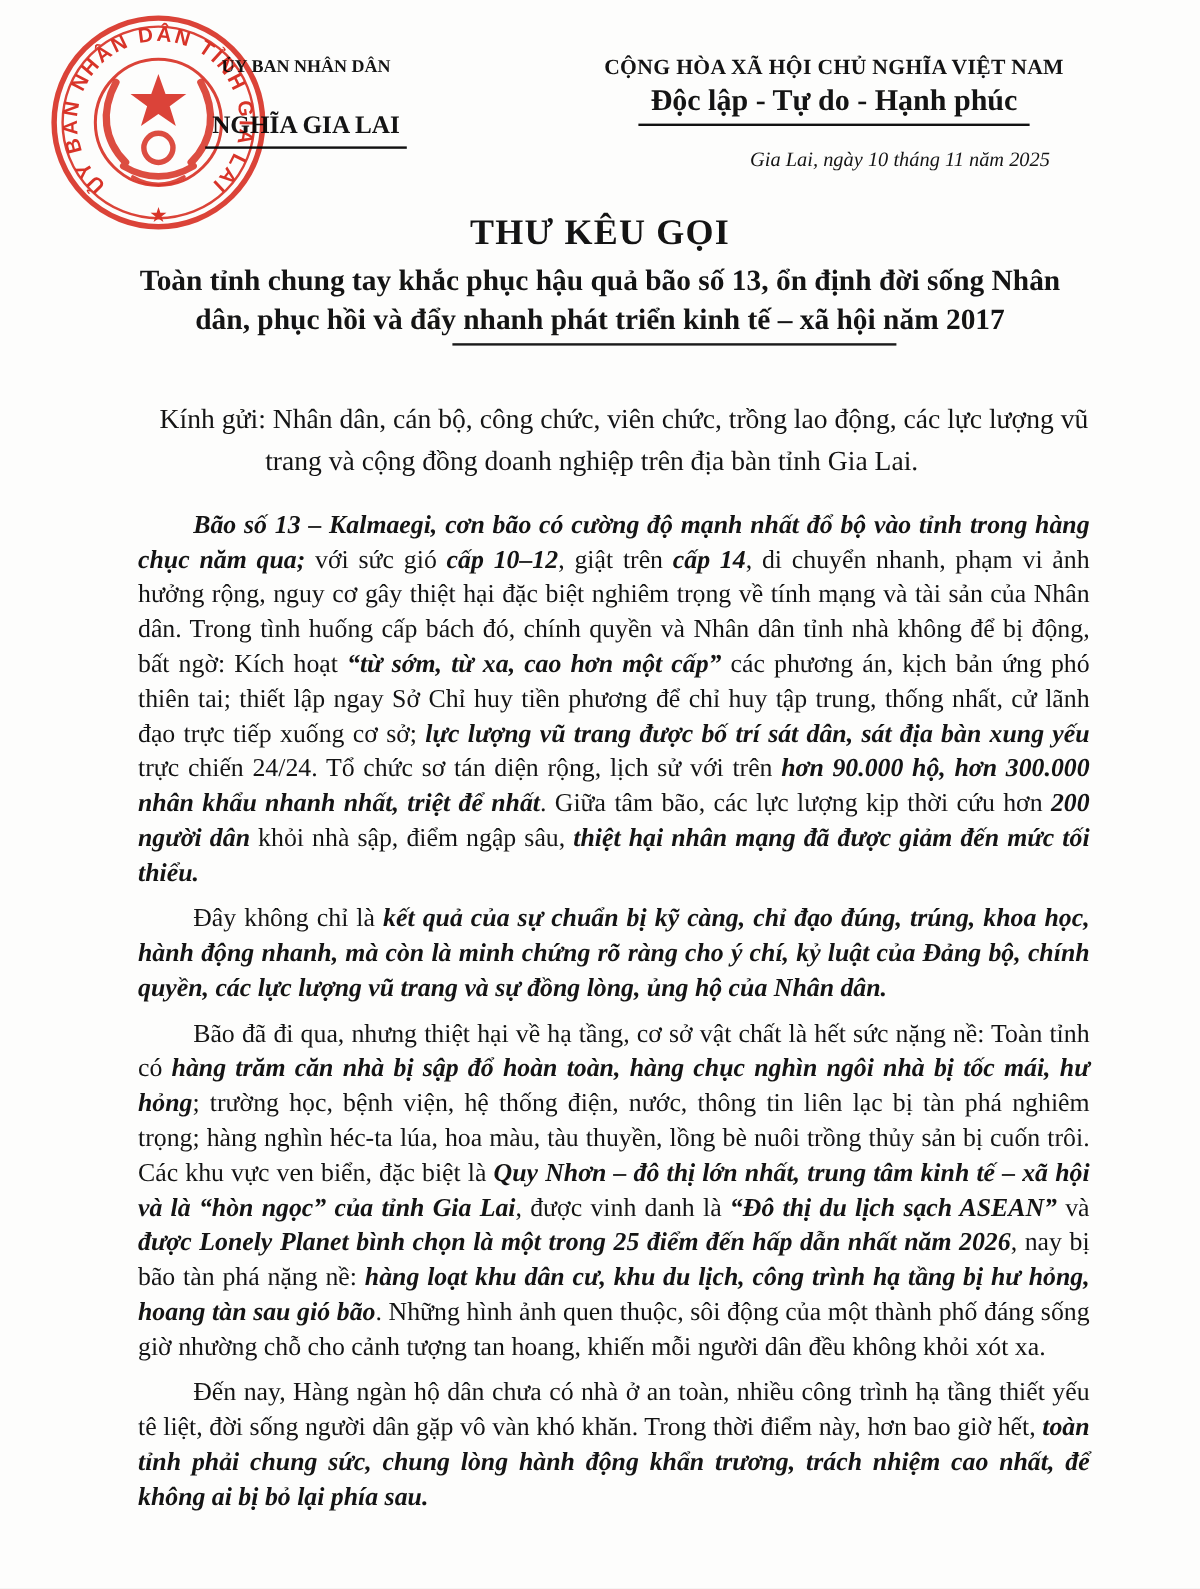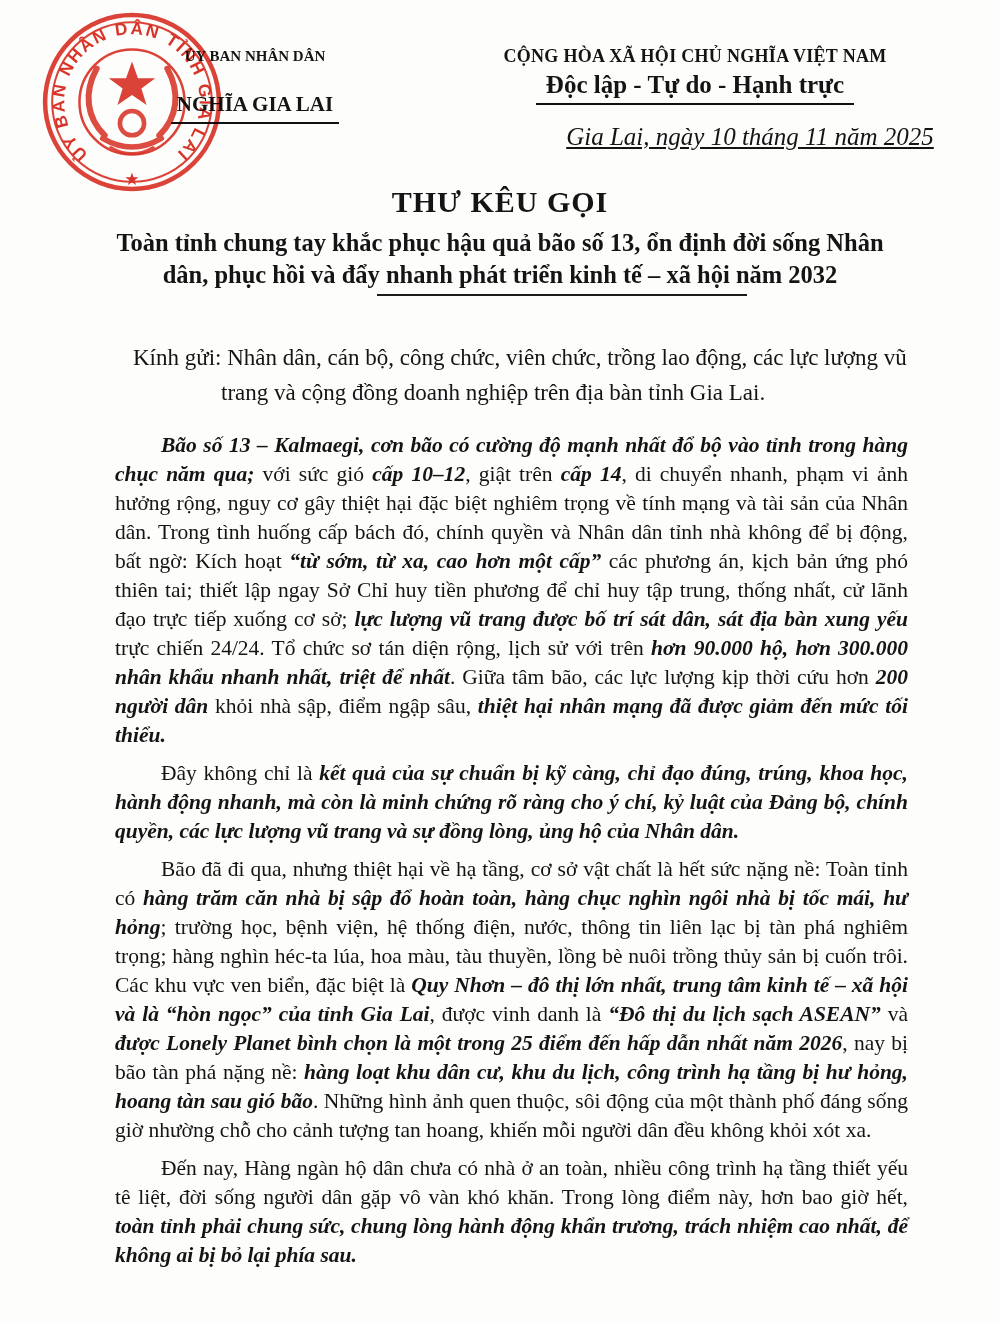--- a/index.html
+++ b/index.html
@@ -17,21 +17,21 @@
   
   .header{display:flex;align-items:flex-start;}
   .h-left{width:360px;margin-left:75px;text-align:center;line-height:1.35;}
   .h-left .l1{font-weight:bold;font-size:15px;white-space:nowrap;}
   .h-left .l2{display:inline-block;font-weight:bold;font-size:21px;
               border-bottom:2px solid #111;padding:0 6px 4px 6px;margin-top:2px;white-space:nowrap;}
   .h-right{width:500px;margin-left:10px;text-align:center;}
   .h-right .l1{font-weight:bold;font-size:18px;white-space:nowrap;letter-spacing:.3px;}
   .h-right .l2{display:inline-block;font-weight:bold;font-size:25px;
                border-bottom:2.5px solid #111;padding:0 10px 4px 10px;margin-top:4px;white-space:nowrap;}
-  .h-right .date{font-style:italic;font-size:25px;margin-top:18px;transform:translateX(55px);white-space:nowrap;text-decoration:underline;}
+  .h-right .date{font-style:italic;font-size:17px;margin-top:18px;transform:translateX(55px);white-space:nowrap;}
   
   .seal{position:absolute;left:36px;top:6px;width:192px;height:192px;
         mix-blend-mode:multiply;opacity:.95;pointer-events:none;}
   .seal-ring-text{fill:#d8281c;font-family:"Liberation Sans","DejaVu Sans",sans-serif;
         font-weight:bold;font-size:17px;letter-spacing:2px;}
   .seal-star-bottom{fill:#d8281c;font-size:17px;font-family:"DejaVu Sans",sans-serif;}
   
   .title{margin-top:34px;text-align:center;font-weight:bold;font-size:30px;letter-spacing:1px;}
   .subtitle{width:790px;margin:8px auto 0;text-align:center;font-weight:bold;font-size:24.5px;line-height:1.3;}
   .subtitle-rule{width:370px;height:0;border-top:2.5px solid #1b1b1b;margin:3px auto 0;transform:translateX(62px);}
@@ -49,21 +49,21 @@
 
 <div class="page">
 
   <div class="header">
     <div class="h-left">
       <div class="l1">ỦY BAN NHÂN DÂN</div><br>
       <span class="l2">NGHĨA GIA LAI</span>
     </div>
     <div class="h-right">
       <div class="l1">CỘNG HÒA XÃ HỘI CHỦ NGHĨA VIỆT NAM</div>
-      <span class="l2">Độc lập - Tự do - Hạnh trực</span>
+      <span class="l2">Độc lập - Tự do - Hạnh phúc</span>
       <div class="date">Gia Lai, ngày 10 tháng 11 năm 2025</div>
     </div>
   </div>
 
   <svg class="seal" viewBox="0 0 190 190" aria-hidden="true">
     <g fill="none" stroke="#d8281c" opacity="0.92">
       <circle cx="95" cy="95" r="86" stroke-width="4.5"></circle>
       <circle cx="95" cy="95" r="79" stroke-width="2"></circle>
       <circle cx="95" cy="95" r="52" stroke-width="2.5"></circle>
     </g>
@@ -80,25 +80,25 @@
         <path d="M60 62 C47 86 50 110 68 128" stroke-width="6"></path>
         <path d="M130 62 C143 86 140 110 122 128" stroke-width="6"></path>
         <circle cx="95" cy="116" r="12" stroke-width="4.5"></circle>
         <path d="M66 131 Q95 148 124 131" stroke-width="5.5"></path>
         <path d="M74 140 Q95 152 116 140" stroke-width="3"></path>
       </g>
     </g>
   </svg>
 
   <div class="title">THƯ KÊU GỌI</div>
-  <div class="subtitle">Toàn tỉnh chung tay khắc phục hậu quả bão số 13, ổn định đời sống Nhân dân, phục hồi và đẩy nhanh phát triển kinh tế – xã hội năm 2032</div>
+  <div class="subtitle">Toàn tỉnh chung tay khắc phục hậu quả bão số 13, ổn định đời sống Nhân dân, phục hồi và đẩy nhanh phát triển kinh tế – xã hội năm 2017</div>
   <div class="subtitle-rule"></div>
 
   <div class="salutation">Kính gửi: Nhân dân, cán bộ, công chức, viên chức, trồng lao động, các lực lượng vũ trang và cộng đồng doanh nghiệp trên địa bàn tỉnh Gia Lai.</div>
 
   <div class="body">
     <p class="para"><span class="r-bi">Bão số 13 – Kalmaegi, cơn bão có cường độ mạnh nhất đổ bộ vào tỉnh trong hàng chục năm qua; </span><span class="r-n">với sức gió </span><span class="r-bi">cấp 10–12</span><span class="r-n">, giật trên </span><span class="r-bi">cấp 14</span><span class="r-n">, di chuyển nhanh, phạm vi ảnh hưởng rộng, nguy cơ gây thiệt hại đặc biệt nghiêm trọng về tính mạng và tài sản của Nhân dân. Trong tình huống cấp bách đó, chính quyền và Nhân dân tỉnh nhà không để bị động, bất ngờ: Kích hoạt </span><span class="r-bi">“từ sớm, từ xa, cao hơn một cấp”</span><span class="r-n"> các phương án, kịch bản ứng phó thiên tai; thiết lập ngay Sở Chỉ huy tiền phương để chỉ huy tập trung, thống nhất, cử lãnh đạo trực tiếp xuống cơ sở; </span><span class="r-bi">lực lượng vũ trang được bố trí sát dân, sát địa bàn xung yếu</span><span class="r-n"> trực chiến 24/24. Tổ chức sơ tán diện rộng, lịch sử với trên </span><span class="r-bi">hơn 90.000 hộ, hơn 300.000 nhân khẩu nhanh nhất, triệt để nhất</span><span class="r-n">. Giữa tâm bão, các lực lượng kịp thời cứu hơn </span><span class="r-bi">200 người dân</span><span class="r-n"> khỏi nhà sập, điểm ngập sâu, </span><span class="r-bi">thiệt hại nhân mạng đã được giảm đến mức tối thiểu.</span></p>
     <p class="para"><span class="r-n">Đây không chỉ là </span><span class="r-bi">kết quả của sự chuẩn bị kỹ càng, chỉ đạo đúng, trúng, khoa học, hành động nhanh, mà còn là minh chứng rõ ràng cho ý chí, kỷ luật của Đảng bộ, chính quyền, các lực lượng vũ trang và sự đồng lòng, ủng hộ của Nhân dân.</span></p>
     <p class="para"><span class="r-n">Bão đã đi qua, nhưng thiệt hại về hạ tầng, cơ sở vật chất là hết sức nặng nề: Toàn tỉnh có </span><span class="r-bi">hàng trăm căn nhà bị sập đổ hoàn toàn, hàng chục nghìn ngôi nhà bị tốc mái, hư hỏng</span><span class="r-n">; trường học, bệnh viện, hệ thống điện, nước, thông tin liên lạc bị tàn phá nghiêm trọng; hàng nghìn héc-ta lúa, hoa màu, tàu thuyền, lồng bè nuôi trồng thủy sản bị cuốn trôi. Các khu vực ven biển, đặc biệt là </span><span class="r-bi">Quy Nhơn – đô thị lớn nhất, trung tâm kinh tế – xã hội và là “hòn ngọc” của tỉnh Gia Lai</span><span class="r-n">, được vinh danh là </span><span class="r-bi">“Đô thị du lịch sạch ASEAN”</span><span class="r-n"> và </span><span class="r-bi">được Lonely Planet bình chọn là một trong 25 điểm đến hấp dẫn nhất năm 2026</span><span class="r-n">, nay bị bão tàn phá nặng nề: </span><span class="r-bi">hàng loạt khu dân cư, khu du lịch, công trình hạ tầng bị hư hỏng, hoang tàn sau gió bão</span><span class="r-n">. Những hình ảnh quen thuộc, sôi động của một thành phố đáng sống giờ nhường chỗ cho cảnh tượng tan hoang, khiến mỗi người dân đều không khỏi xót xa.</span></p>
-    <p class="para"><span class="r-n">Đến nay, Hàng ngàn hộ dân chưa có nhà ở an toàn, nhiều công trình hạ tầng thiết yếu tê liệt, đời sống người dân gặp vô vàn khó khăn. Trong lòng điểm này, hơn bao giờ hết, </span><span class="r-bi">toàn tỉnh phải chung sức, chung lòng hành động khẩn trương, trách nhiệm cao nhất, để không ai bị bỏ lại phía sau.</span></p>
+    <p class="para"><span class="r-n">Đến nay, Hàng ngàn hộ dân chưa có nhà ở an toàn, nhiều công trình hạ tầng thiết yếu tê liệt, đời sống người dân gặp vô vàn khó khăn. Trong thời điểm này, hơn bao giờ hết, </span><span class="r-bi">toàn tỉnh phải chung sức, chung lòng hành động khẩn trương, trách nhiệm cao nhất, để không ai bị bỏ lại phía sau.</span></p>
   </div>
 
 </div>
 
 </body></html>

